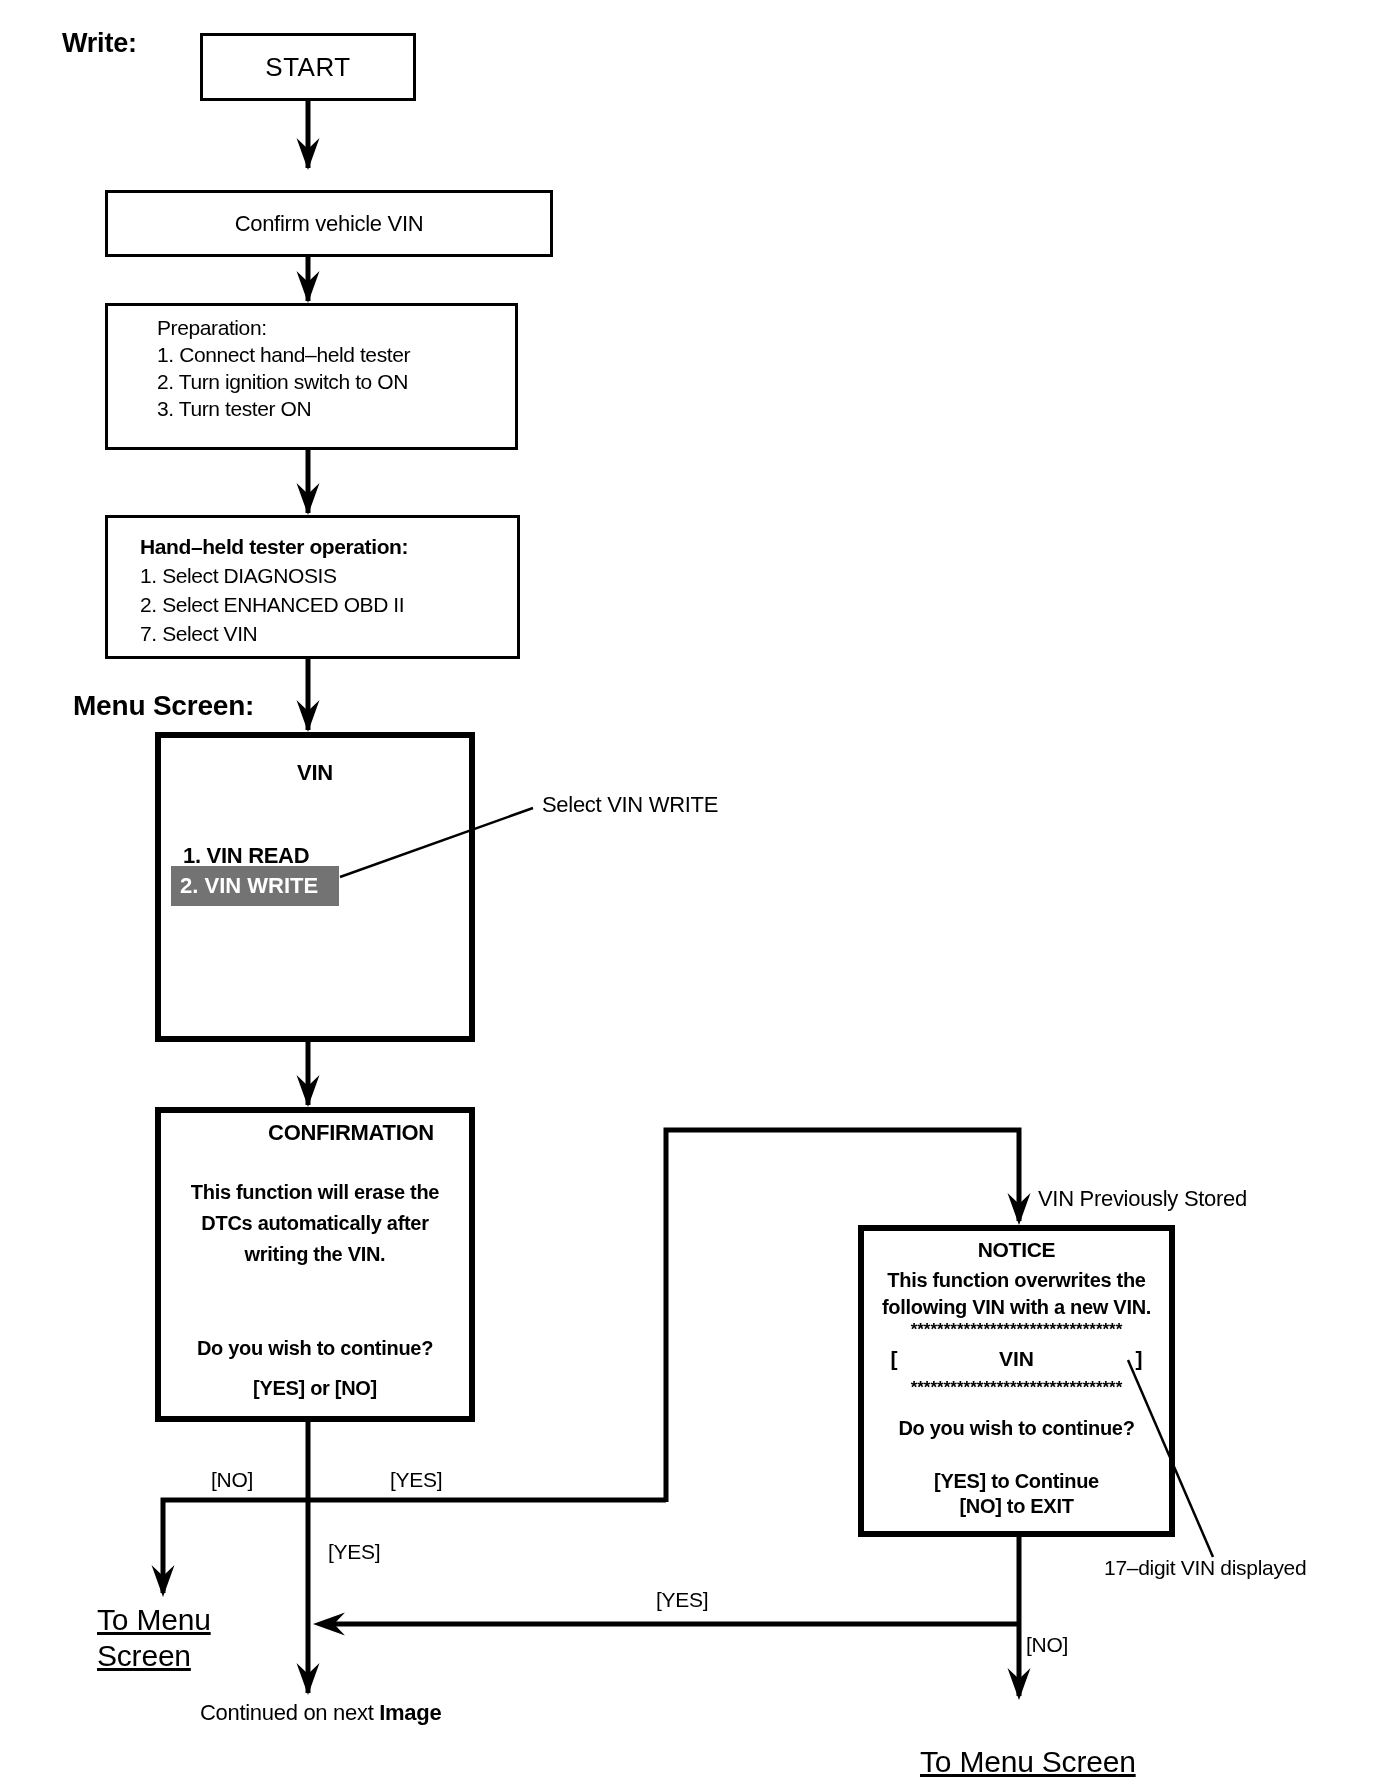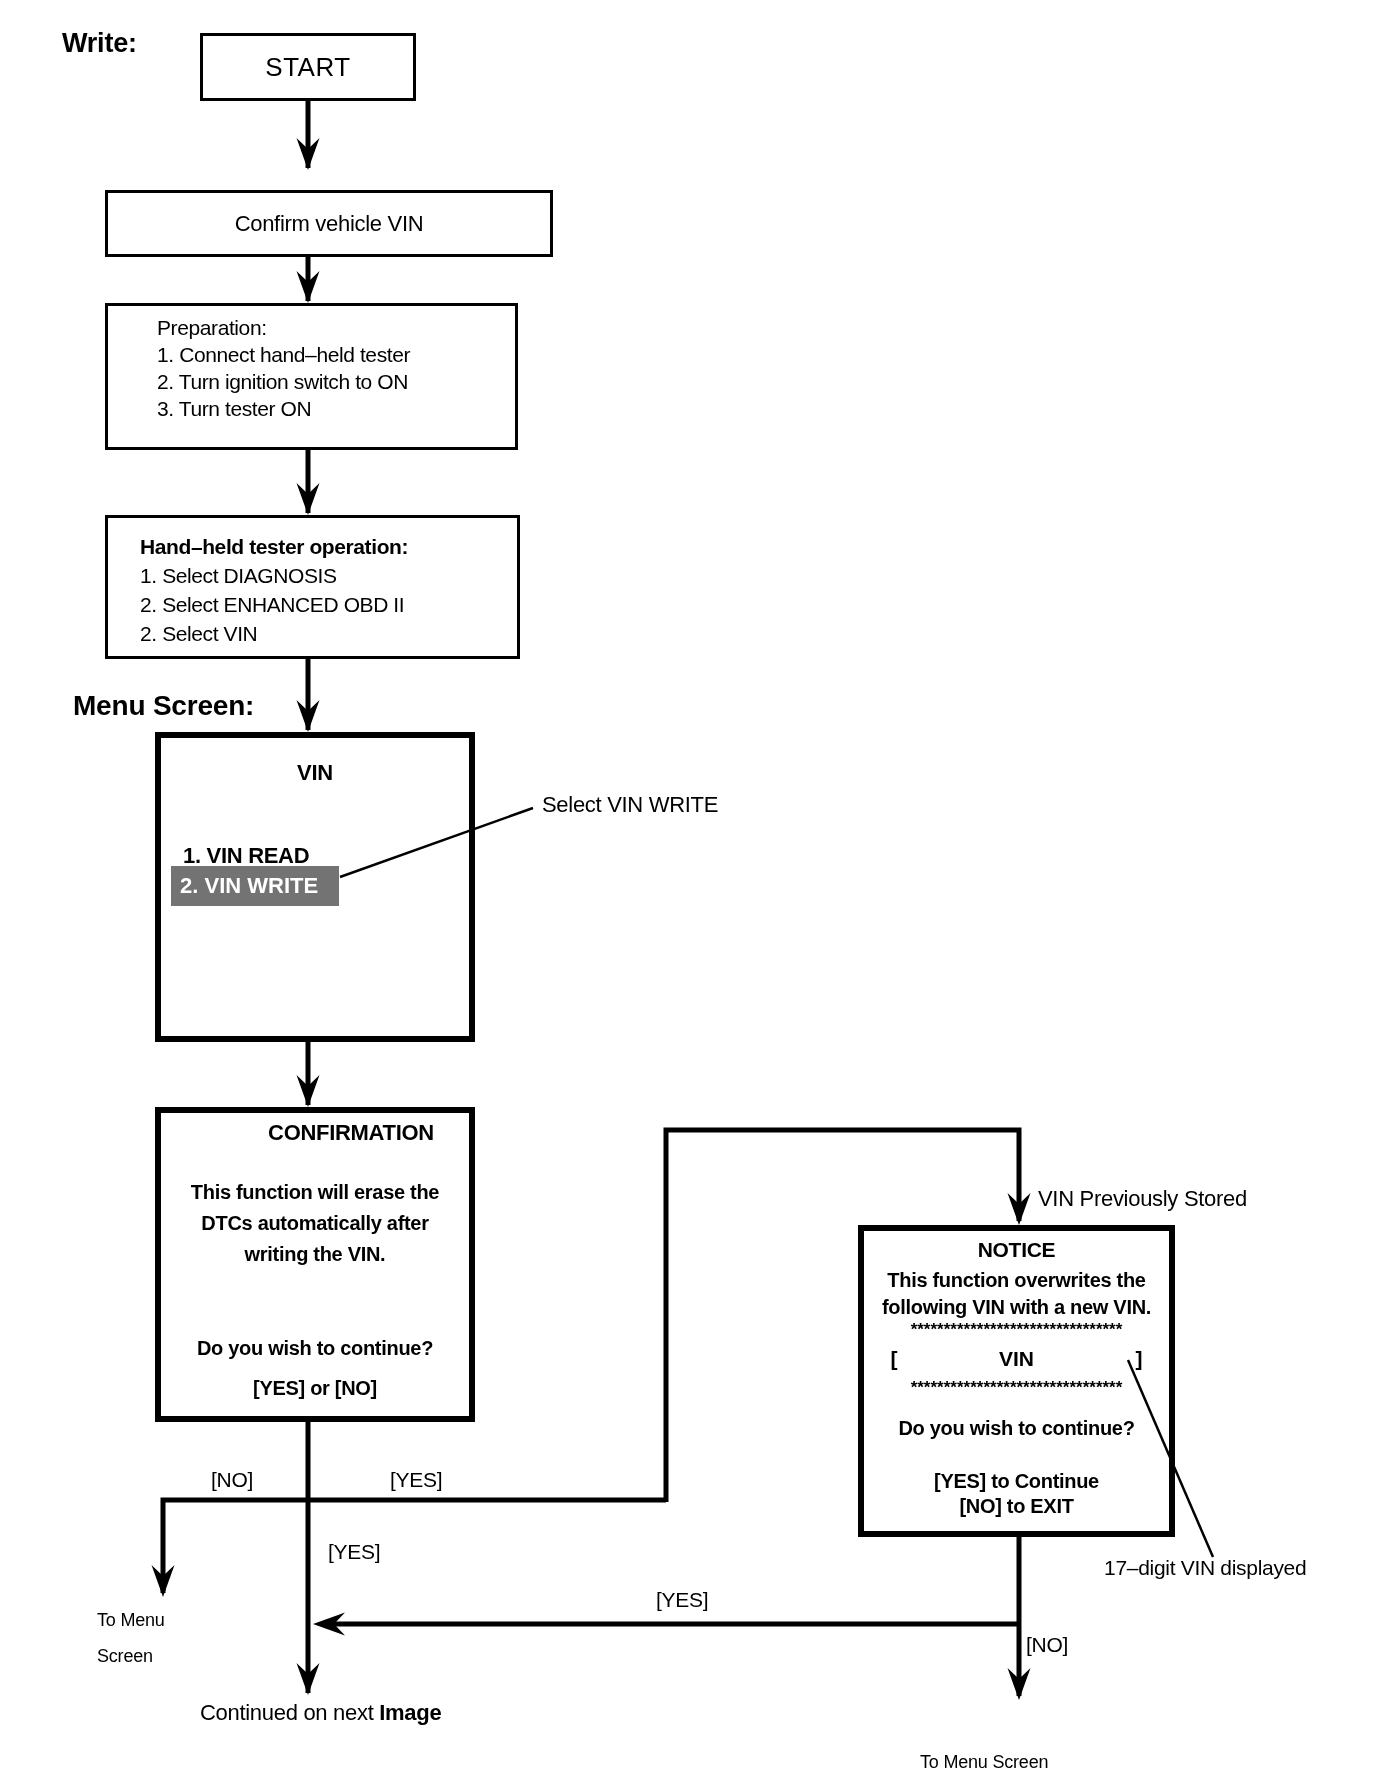--- a/index.html
+++ b/index.html
@@ -27,21 +27,21 @@
     line-height:40px;padding-left:9px;box-sizing:border-box;
     font-size:22px;font-weight:bold;white-space:nowrap;}
   
   .scr{font-weight:bold;}
   .stars{font-size:17px;letter-spacing:0px;font-weight:bold;}
   .vinrow{position:absolute;top:116px;left:50%;transform:translateX(-50%);
     width:252px;display:flex;justify-content:space-between;font-size:21px;font-weight:bold;}
   
   .note{font-size:22px;letter-spacing:-0.3px;}
   .edge{font-size:21px;letter-spacing:-0.3px;}
-  .terminal{font-size:18px;letter-spacing:-0.2px;line-height:36px;}
+  .terminal{font-size:30px;letter-spacing:-0.2px;line-height:36px;text-decoration:underline;}
 </style>
 </head>
 <body>
 
 <div class="canvas">
 
   <svg class="layer back" width="1392" height="1790" viewBox="0 0 1392 1790">
     <g stroke="#000" stroke-width="5" fill="none">
       <line x1="308" y1="98" x2="308" y2="168"></line>
       <line x1="308" y1="235" x2="308" y2="301"></line>
@@ -82,21 +82,21 @@
     <div class="line" style="line-height:27px;">Preparation:</div>
     <div class="line" style="line-height:27px;">1. Connect hand–held tester</div>
     <div class="line" style="line-height:27px;">2. Turn ignition switch to ON</div>
     <div class="line" style="line-height:27px;">3. Turn tester ON</div>
   </div>
 
   <div class="box listbox" style="left:105px;top:515px;width:415px;height:144px;padding:14px 12px 0 32px;">
     <div class="line b" style="line-height:29px;">Hand–held tester operation:</div>
     <div class="line" style="line-height:29px;">1. Select DIAGNOSIS</div>
     <div class="line" style="line-height:29px;">2. Select ENHANCED OBD II</div>
-    <div class="line" style="line-height:29px;">2. Select VIN</div>
+    <div class="line" style="line-height:29px;">7. Select VIN</div>
   </div>
 
   <div class="txt seclabel" style="left:73px;top:690px;font-size:28px;">Menu Screen:</div>
 
   <div class="box thick" style="left:155px;top:732px;width:320px;height:310px;">
     <div class="txt ctr b vin-title">VIN</div>
     <div class="txt b vin-read">1. VIN READ</div>
     <div class="vin-write-hl" style="background:#737373;color:#fff;">2. VIN WRITE</div>
   </div>
 

